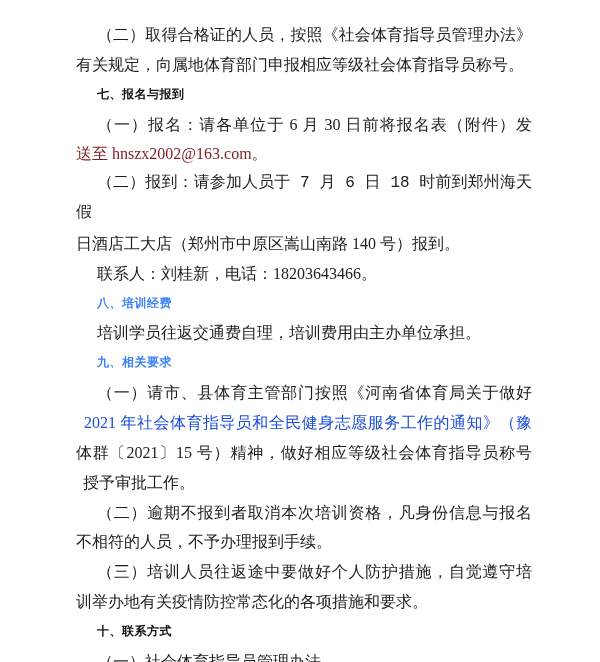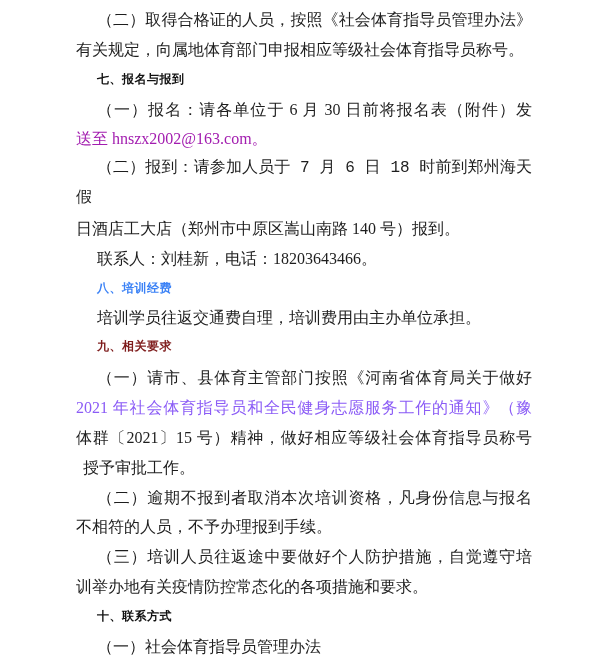--- a/index.html
+++ b/index.html
@@ -6,21 +6,21 @@
     margin: 0;
     padding: 0;
     background: #ffffff;
   }
   .page {
     position: relative;
     width: 600px;
     height: 662px;
     background: #ffffff;
     box-sizing: border-box;
-    padding: 5px 68px 0 76px;
+    padding: 20px 68px 0 76px;
     overflow: hidden;
   }
   .doc-body {
     width: 100%;
   }
   .line {
     font-family: "Liberation Serif", "DejaVu Serif", serif;
     font-size: 16px;
     line-height: 29.85px;
     color: #1e1e1e;
@@ -45,29 +45,29 @@
 </style>
 </head>
 <body>
 
 <div class="page" style="background: rgb(255, 255, 255);">
   <div class="doc-body">
       <div class="line indent fill" style="color: rgb(30, 30, 30);">（二）取得合格证的人员，按照《社会体育指导员管理办法》</div>
       <div class="line" style="color: rgb(30, 30, 30);">有关规定，向属地体育部门申报相应等级社会体育指导员称号。</div>
       <div class="line heading indent" style="color: rgb(17, 17, 17);">七、报名与报到</div>
       <div class="line indent fill" style="color: rgb(30, 30, 30);">（一）报名：请各单位于 6 月 30 日前将报名表（附件）发</div>
-      <div class="line" style="color: #a21caf;">送至 hnszx2002@163.com。</div>
+      <div class="line" style="color: #7f1d1d;">送至 hnszx2002@163.com。</div>
       <div class="line indent fill" style="color: rgb(30, 30, 30); font-family: Liberation Mono, monospace;">（二）报到：请参加人员于 7 月 6 日 18 时前到郑州海天假</div>
       <div class="line" style="color: rgb(30, 30, 30);">日酒店工大店（郑州市中原区嵩山南路 140 号）报到。</div>
       <div class="line indent" style="color: rgb(30, 30, 30);">联系人：刘桂新，电话：18203643466。</div>
       <div class="line heading indent" style="color: #3b82f6;">八、培训经费</div>
       <div class="line indent" style="color: rgb(30, 30, 30);">培训学员往返交通费自理，培训费用由主办单位承担。</div>
-      <div class="line heading indent" style="color: #7f1d1d; font-family: Liberation Mono, monospace;">九、相关要求</div>
+      <div class="line heading indent" style="color: #3b82f6;">九、相关要求</div>
       <div class="line indent fill" style="color: rgb(30, 30, 30);">（一）请市、县体育主管部门按照《河南省体育局关于做好</div>
-      <div class="line fill" style="color: #8b5cf6;">2021 年社会体育指导员和全民健身志愿服务工作的通知》（豫</div>
+      <div class="line fill" style="color: #1d4ed8; margin-left: 8px;">2021 年社会体育指导员和全民健身志愿服务工作的通知》（豫</div>
       <div class="line fill" style="color: rgb(30, 30, 30);">体群〔2021〕15 号）精神，做好相应等级社会体育指导员称号</div>
       <div class="line" style="color: rgb(30, 30, 30); margin-left: 7px;">授予审批工作。</div>
       <div class="line indent fill" style="color: rgb(30, 30, 30);">（二）逾期不报到者取消本次培训资格，凡身份信息与报名</div>
       <div class="line" style="color: rgb(30, 30, 30);">不相符的人员，不予办理报到手续。</div>
       <div class="line indent fill" style="color: rgb(30, 30, 30);">（三）培训人员往返途中要做好个人防护措施，自觉遵守培</div>
       <div class="line" style="color: rgb(30, 30, 30);">训举办地有关疫情防控常态化的各项措施和要求。</div>
       <div class="line heading indent" style="color: rgb(17, 17, 17);">十、联系方式</div>
       <div class="line indent" style="color: rgb(30, 30, 30);">（一）社会体育指导员管理办法</div>
     </div>
 </div>

